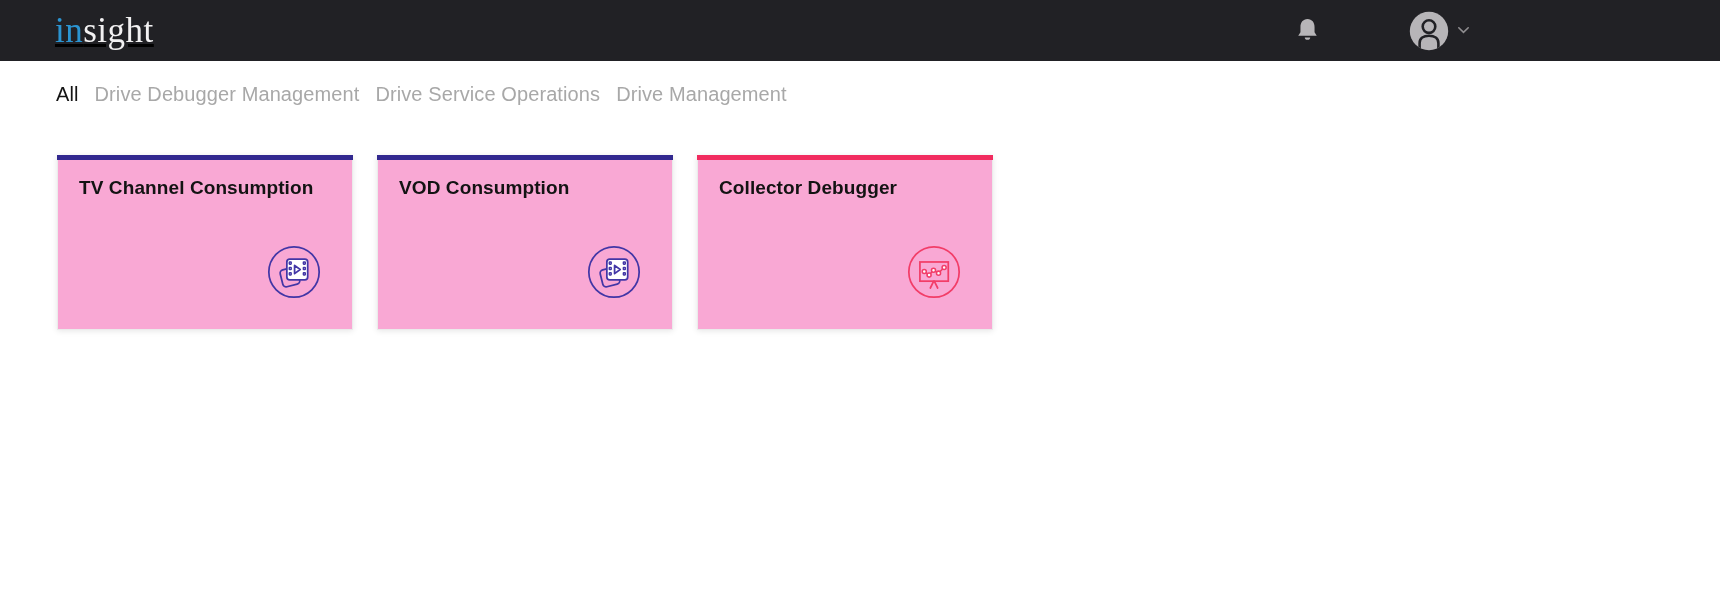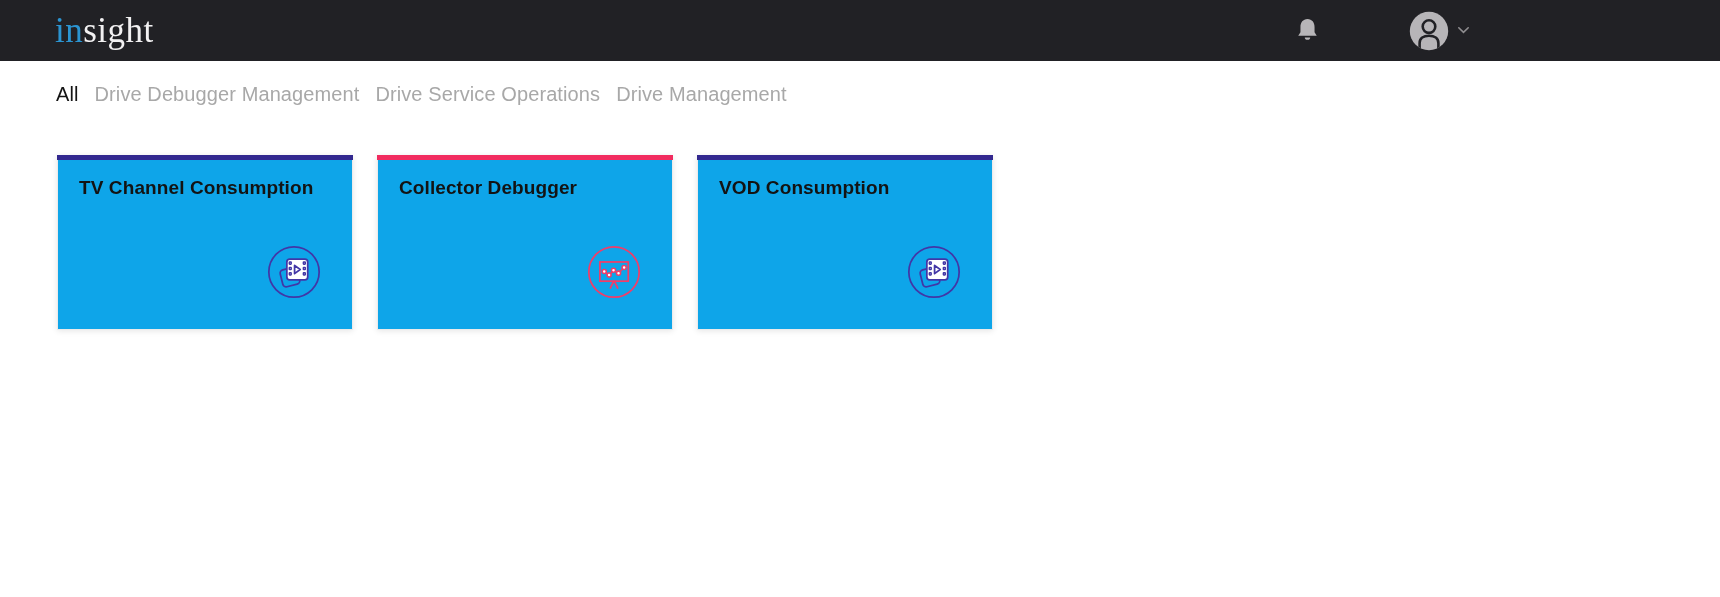--- a/index.html
+++ b/index.html
@@ -8,21 +8,21 @@
 
   
   .app-header {
     height: 61px; background: var(--header-bg, #212125);
     display: flex; align-items: center;
     padding: 0 250px 0 55px;
   }
   .logo {
     font-family: "Liberation Serif", serif;
     font-size: 35px; line-height: 1; letter-spacing: 0.5px;
-    cursor: pointer; user-select: none;
+    cursor: pointer; user-select: none; text-decoration: underline;
   }
   .logo .logo-in { color: var(--logo-blue, #2b94d1); }
   .logo .logo-sight { color: #f2f1f2; }
   .header-spacer { flex: 1; }
   .icon-btn {
     background: none; border: 0; cursor: pointer; padding: 0;
     display: flex; align-items: center;
   }
   .bell-btn { margin-right: 88px; }
   .avatar-btn { gap: 8px; }
@@ -39,21 +39,21 @@
   }
   .tab.active { color: var(--tab-active, #141414); }
 
   
   .grid {
     margin: 49px 0 0 57px;
     width: 1262px;
     display: flex; flex-wrap: wrap; gap: 25px 24px;
   }
   .card {
-    width: 296px; height: 175px; background: #0ea5e9;
+    width: 296px; height: 175px; background: #f9a8d4;
     border: 1px solid #ebebeb; border-top: 0;
     box-shadow: 0 1px 6px rgba(0,0,0,0.10);
     position: relative; cursor: pointer;
   }
   .accent { height: 5px; width: 100%; margin: 0 -1px; width: calc(100% + 2px); }
   .card-title {
     padding: 17px 18px 0 21px;
     font-size: 19px; font-weight: 700; color: #131313;
     letter-spacing: 0.1px;
   }
@@ -119,54 +119,54 @@
           <rect x="37.7" y="17.6" width="2" height="2.3" rx="0.4"></rect>
           <rect x="37.7" y="23.2" width="2" height="2.3" rx="0.4"></rect>
           <rect x="37.7" y="28.8" width="2" height="2.3" rx="0.4"></rect>
         </g>
         <path d="M28.6 21.1 L34.4 25.4 L28.6 29.7 Z" stroke-linejoin="round"></path>
       </svg>
 
     </div>
   </div>
       <div class="card">
-    <div class="accent" style="background: rgb(241, 43, 95);"></div>
-    <div class="card-title">Collector Debugger</div>
-    <div class="card-icon" style="color: rgb(242, 61, 104);">
-
-      <svg width="54" height="54" viewBox="0 0 56 56" fill="none" stroke="currentColor" stroke-width="1.8">
-        <circle cx="28" cy="28" r="26.1"></circle>
-        <rect x="13.4" y="17.6" width="29.4" height="19.9"></rect>
-        <path d="M24.2 44.6 L27.7 37.5 M31.8 44.6 L28.3 37.5" stroke-linecap="round"></path>
-        <polyline points="17.9,27.4 22.9,31.2 27.5,26.2 32.7,29.2 38.5,23.3" stroke-width="1.6"></polyline>
-        <g fill="#ffffff" stroke-width="1.6">
-          <circle cx="17.9" cy="27.4" r="2.1"></circle>
-          <circle cx="22.9" cy="31.2" r="2.1"></circle>
-          <circle cx="27.5" cy="26.2" r="2.1"></circle>
-          <circle cx="32.7" cy="29.2" r="2.1"></circle>
-          <circle cx="38.5" cy="23.3" r="2.1"></circle>
-        </g>
-      </svg>
-    </div>
-  </div>
-      <div class="card">
     <div class="accent" style="background: rgb(50, 40, 143);"></div>
     <div class="card-title">VOD Consumption</div>
     <div class="card-icon" style="color: rgb(66, 54, 166);">
       <svg width="54" height="54" viewBox="0 0 56 56" fill="none" stroke="currentColor" stroke-width="1.8">
         <circle cx="28" cy="28" r="26.1"></circle>
         <rect x="14.8" y="24.2" width="18" height="18" rx="3.5" transform="rotate(-14 23.8 33.2)"></rect>
         <rect x="20.6" y="14.6" width="21.6" height="21.6" rx="3" fill="#ffffff"></rect>
         <g stroke-width="1.5">
           <rect x="23.1" y="17.6" width="2" height="2.3" rx="0.4"></rect>
           <rect x="23.1" y="23.2" width="2" height="2.3" rx="0.4"></rect>
           <rect x="23.1" y="28.8" width="2" height="2.3" rx="0.4"></rect>
           <rect x="37.7" y="17.6" width="2" height="2.3" rx="0.4"></rect>
           <rect x="37.7" y="23.2" width="2" height="2.3" rx="0.4"></rect>
           <rect x="37.7" y="28.8" width="2" height="2.3" rx="0.4"></rect>
         </g>
         <path d="M28.6 21.1 L34.4 25.4 L28.6 29.7 Z" stroke-linejoin="round"></path>
       </svg>
 
     </div>
   </div>
+      <div class="card">
+    <div class="accent" style="background: rgb(241, 43, 95);"></div>
+    <div class="card-title">Collector Debugger</div>
+    <div class="card-icon" style="color: rgb(242, 61, 104);">
+
+      <svg width="54" height="54" viewBox="0 0 56 56" fill="none" stroke="currentColor" stroke-width="1.8">
+        <circle cx="28" cy="28" r="26.1"></circle>
+        <rect x="13.4" y="17.6" width="29.4" height="19.9"></rect>
+        <path d="M24.2 44.6 L27.7 37.5 M31.8 44.6 L28.3 37.5" stroke-linecap="round"></path>
+        <polyline points="17.9,27.4 22.9,31.2 27.5,26.2 32.7,29.2 38.5,23.3" stroke-width="1.6"></polyline>
+        <g fill="#ffffff" stroke-width="1.6">
+          <circle cx="17.9" cy="27.4" r="2.1"></circle>
+          <circle cx="22.9" cy="31.2" r="2.1"></circle>
+          <circle cx="27.5" cy="26.2" r="2.1"></circle>
+          <circle cx="32.7" cy="29.2" r="2.1"></circle>
+          <circle cx="38.5" cy="23.3" r="2.1"></circle>
+        </g>
+      </svg>
+    </div>
+  </div>
     </div>
 </main>
 
 </body></html>

